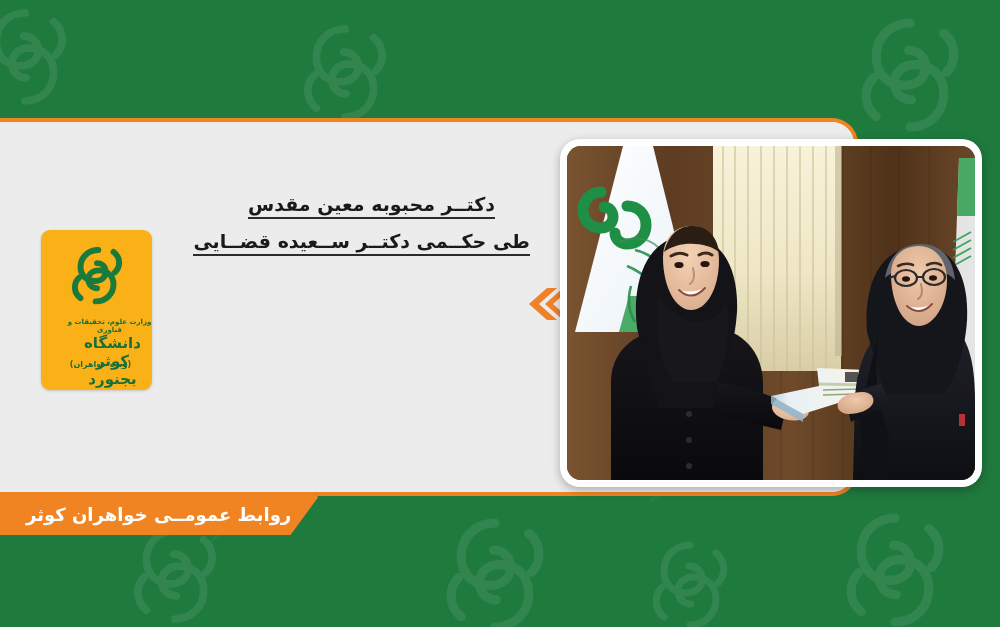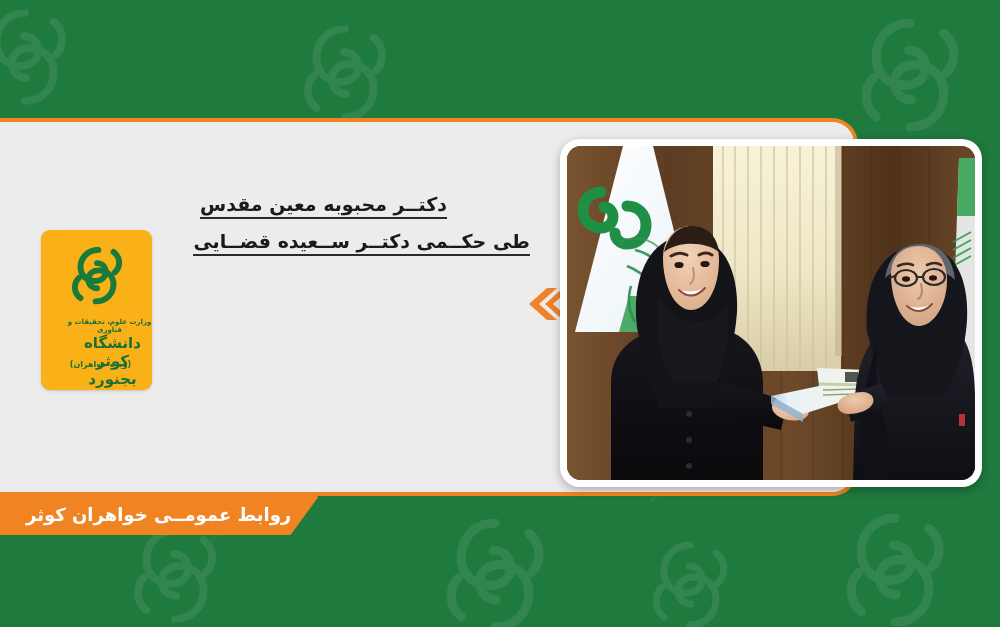--- a/index.html
+++ b/index.html
@@ -134,20 +134,21 @@
     font-size: 19px;
     line-height: 1.95;
   }
   .copy .ln {
     display: block;
     white-space: nowrap;
   }
   .copy .u {
     border-bottom: 2px solid #2b2b2b;
     padding-bottom: 2px;
+    margin-left: 48px;
   }
 
   
   .chev {
     position: absolute;
     left: 527px;
     top: 281px;
     width: 46px;
     height: 46px;
     color: #f0822a;

